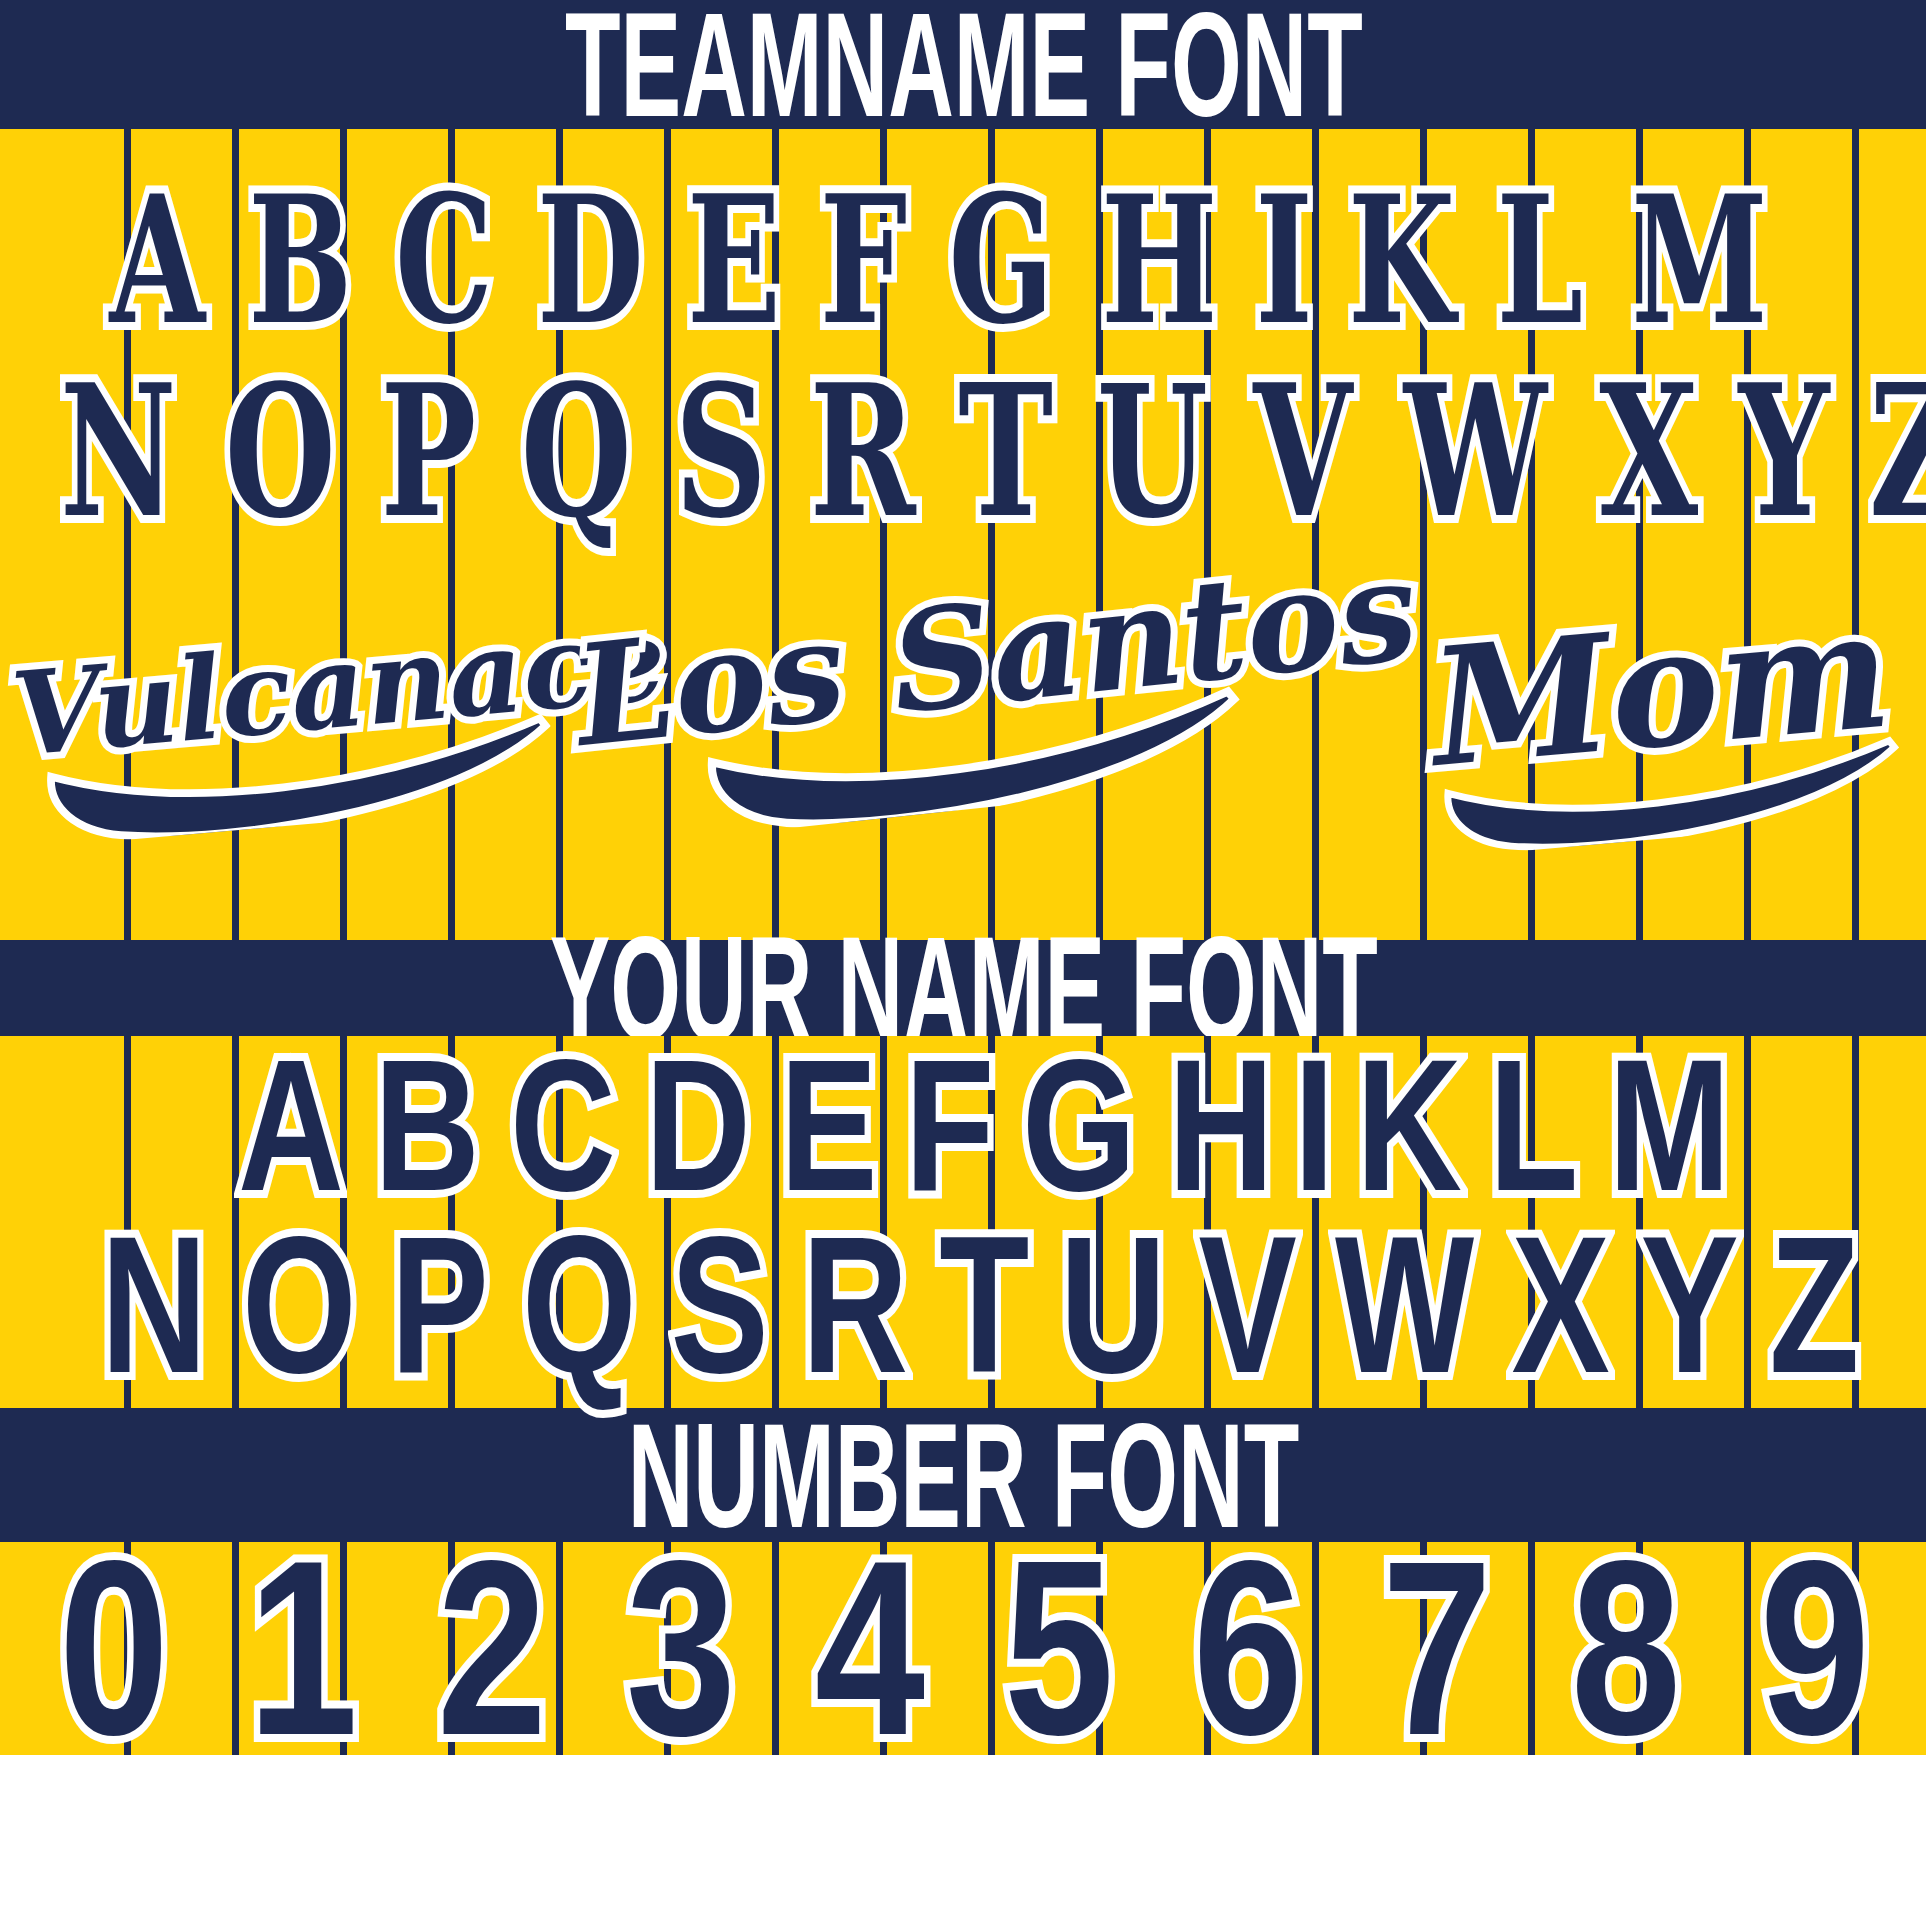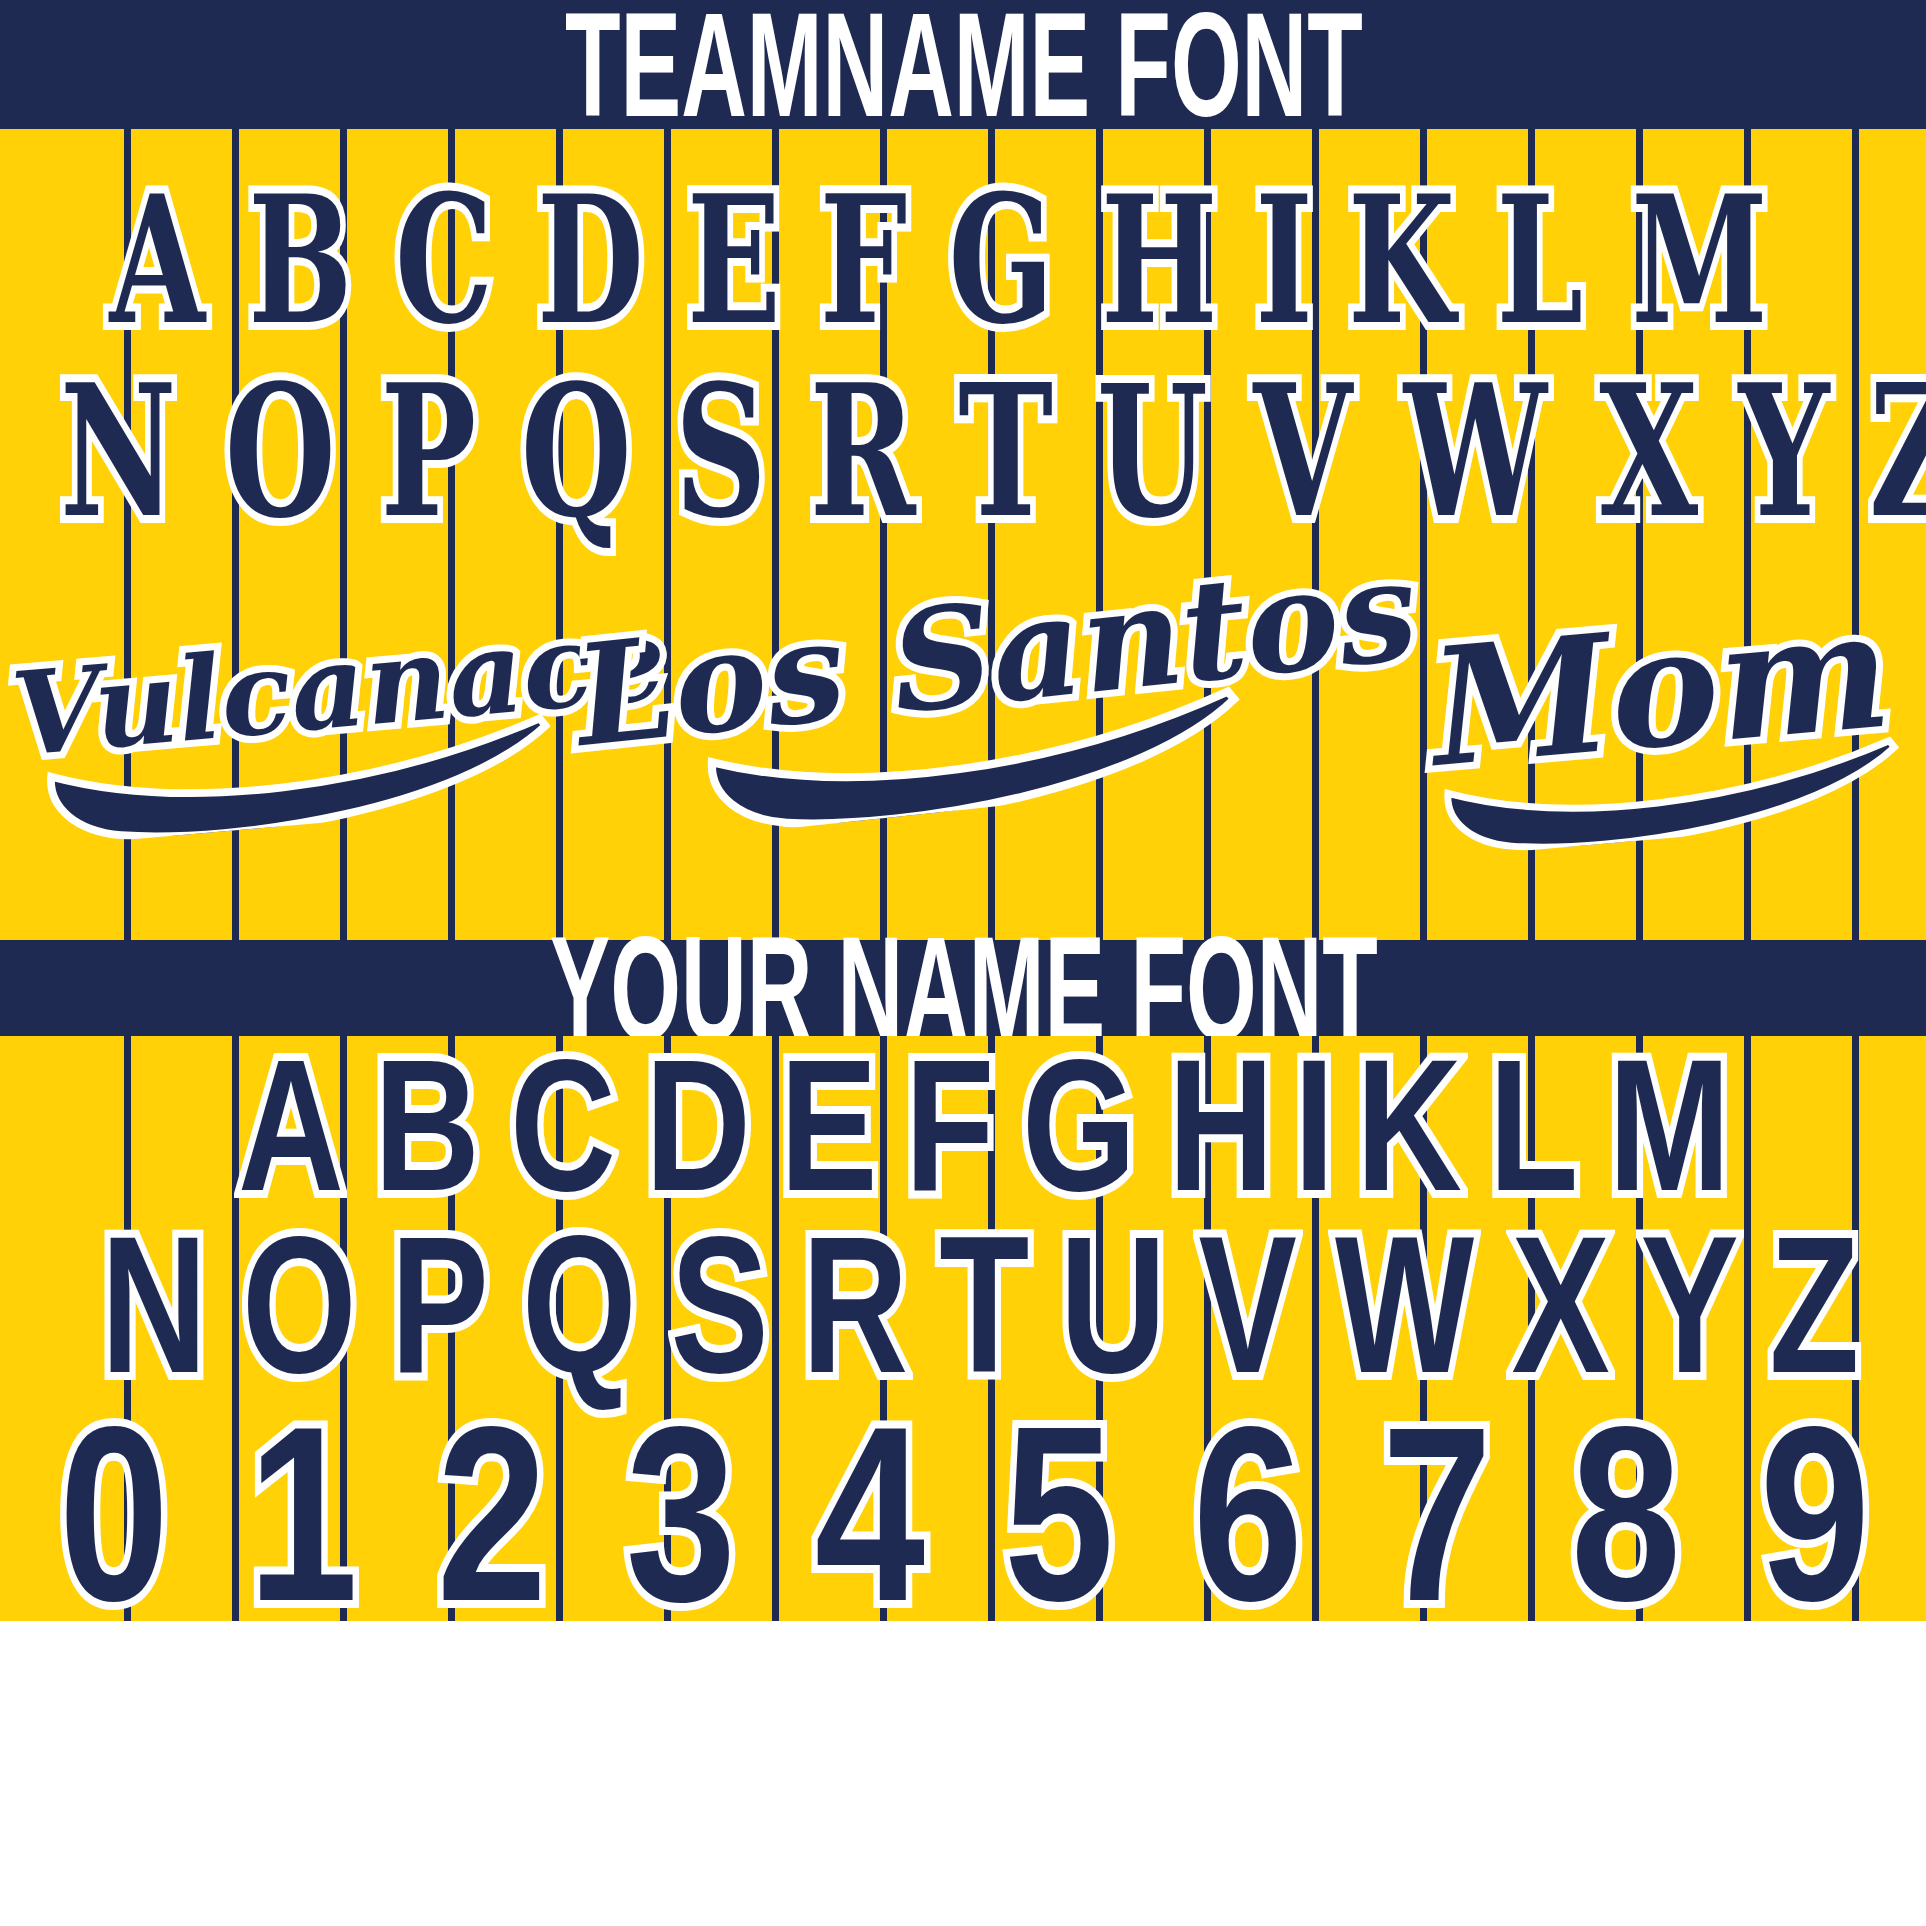--- a/index.html
+++ b/index.html
@@ -167,20 +167,23 @@
         <span class="ch" data-ch="T">T</span>
         <span class="ch" data-ch="U">U</span>
         <span class="ch" data-ch="V">V</span>
         <span class="ch" data-ch="W">W</span>
         <span class="ch" data-ch="X">X</span>
         <span class="ch" data-ch="Y">Y</span>
         <span class="ch" data-ch="Z">Z</span>
       </div>
   </div>
 
+  <div class="banner" style="height:134px;">
+    <span class="t">NUMBER FONT</span>
+  </div>
 
   <div class="stripes" style="height:213px;">
     <div class="row block" id="num-row">
         <span class="ch" data-ch="0">0</span>
         <span class="ch" data-ch="1">1</span>
         <span class="ch" data-ch="2">2</span>
         <span class="ch" data-ch="3">3</span>
         <span class="ch" data-ch="4">4</span>
         <span class="ch" data-ch="5">5</span>
         <span class="ch" data-ch="6">6</span>

